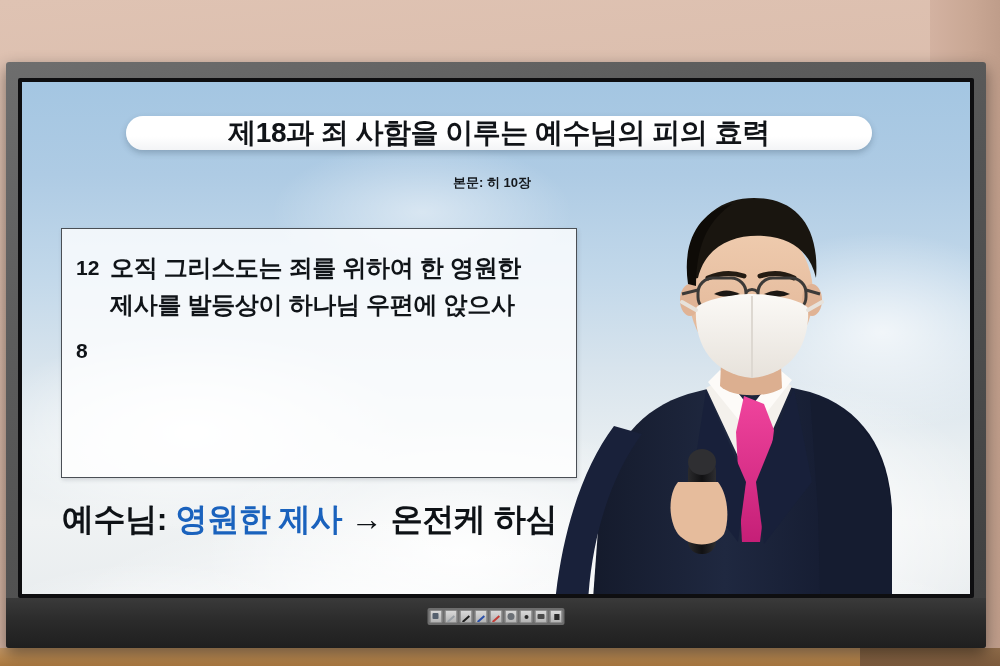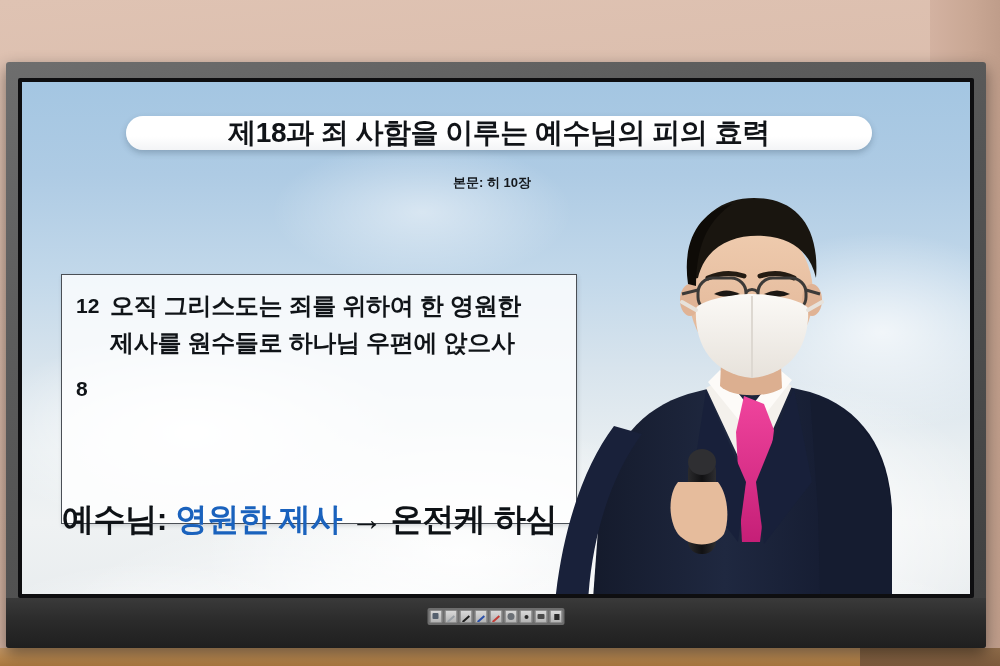--- a/index.html
+++ b/index.html
@@ -167,22 +167,21 @@
   }
 
   .verse-box {
     position: absolute;
     left: 39px; top: 146px;
     width: 516px; height: 250px;
     border: 1.5px solid #4a4f55;
     background: rgba(255,255,255,0.80);
     box-shadow: 1px 2px 4px rgba(60,70,85,0.18);
     box-sizing: border-box;
-    padding: 12px 10px 10px 14px;
-    margin-top: 46px;
+    padding: 20px 10px 10px 14px;
   }
   .verse {
     display: flex;
     margin-bottom: 9px;
   }
   .verse:last-child { margin-bottom: 0; }
   .verse-num {
     flex: 0 0 34px;
     font-size: 21px;
     font-weight: 700;
@@ -250,21 +249,21 @@
           </div>
 
           <div class="subtitle">본문: 히 10장</div>
 
           <div class="verse-box">
 
             <div class="verse">
               <div class="verse-num">12</div>
               <div class="verse-lines">
                 <div class="verse-line">오직 그리스도는 죄를 위하여 한 영원한</div>
-                <div class="verse-line">제사를 원수들로 하나님 우편에 앉으사</div>
+                <div class="verse-line">제사를 발등상이 하나님 우편에 앉으사</div>
               </div>
             </div>
 
             <div class="verse">
               <div class="verse-num">8</div>
               <div class="verse-lines">
               </div>
             </div>
 
 

